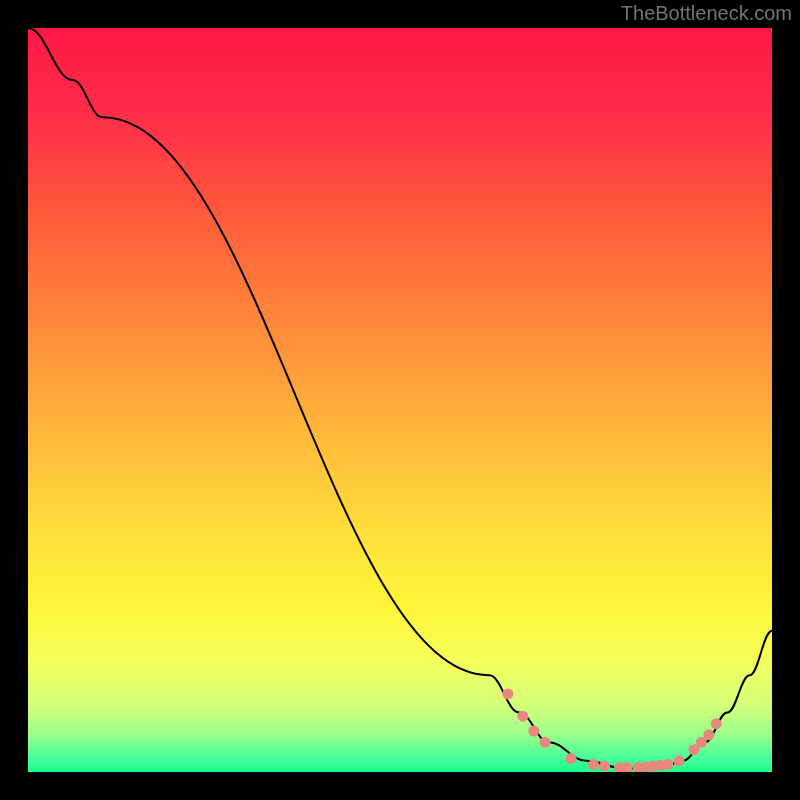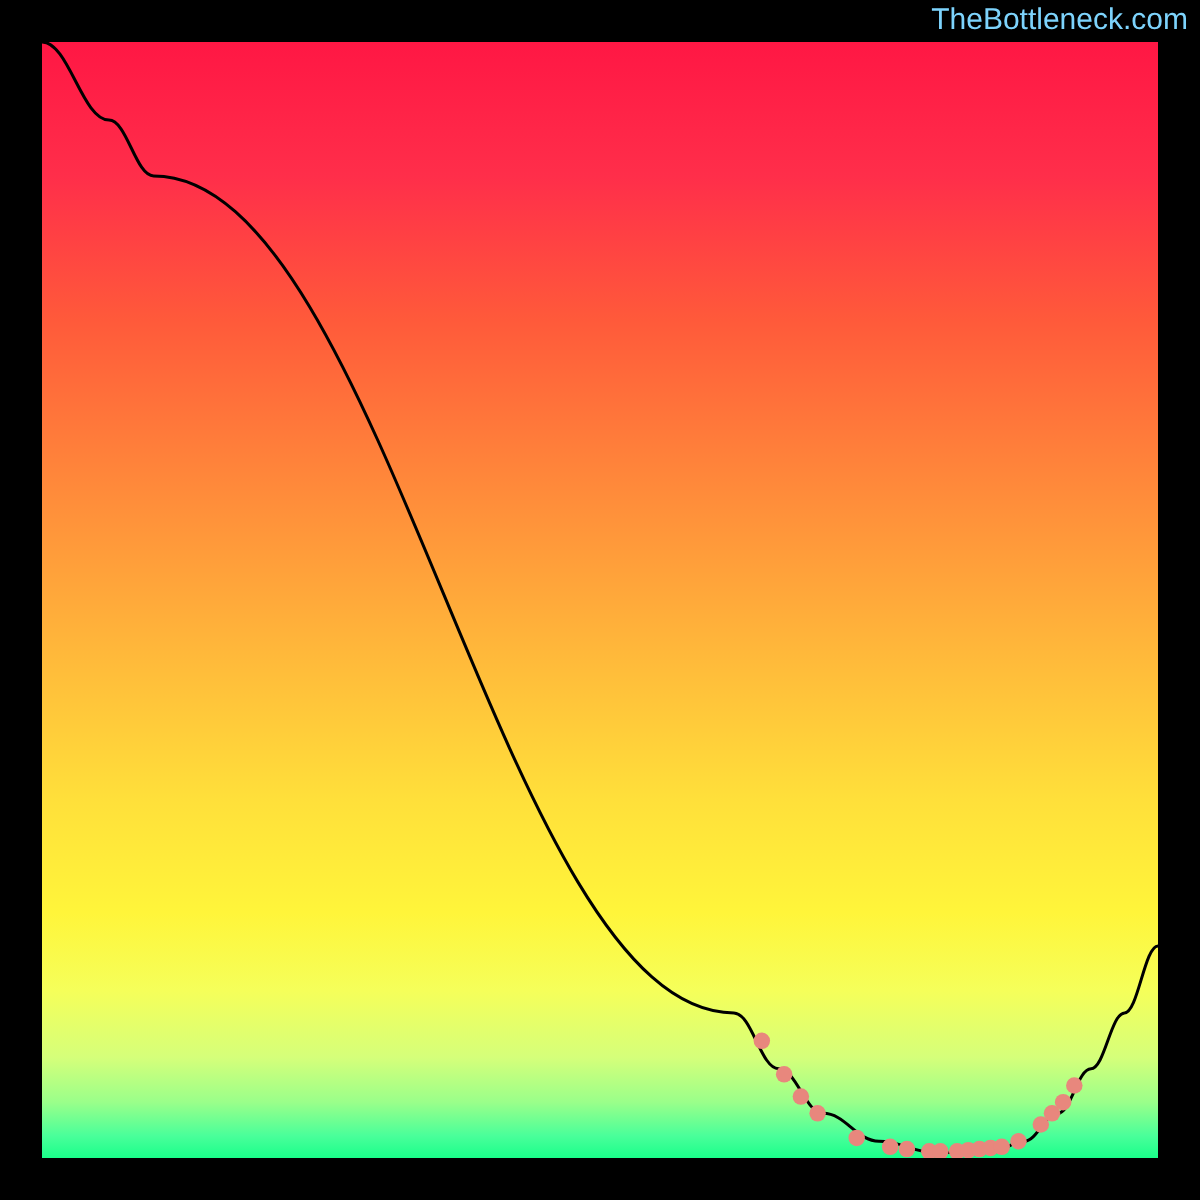--- a/index.html
+++ b/index.html
@@ -1,18 +1,18 @@
 <!DOCTYPE html>
 <html><head>
   <meta charset="utf-8">
   <style>
     * { margin: 0; padding: 0; box-sizing: border-box; }
     body { width: 800px; height: 800px; position: relative; font-family: Arial, sans-serif; }
     .container { width: 800px; height: 800px; position: relative; background: #000; }
-    .watermark { position: absolute; top: 2px; right: 8px; color: #7dd3fc; font-size: 20px; z-index: 10; }
+    .watermark { position: absolute; top: 2px; right: 8px; color: #737373; font-size: 20px; z-index: 10; }
     .plot-area { position: absolute; top: 28px; left: 28px; width: 744px; height: 744px; }
     .gradient-bg { position: absolute; top: 0; left: 0; width: 100%; height: 100%; }
     .curve-svg { position: absolute; top: 0; left: 0; width: 100%; height: 100%; }
     .curve-line { fill: none; stroke: #000; stroke-width: 2; }
     .dot { fill: #e8877d; }
   </style>
 </head>
 <body>
 
 <div class="container">

